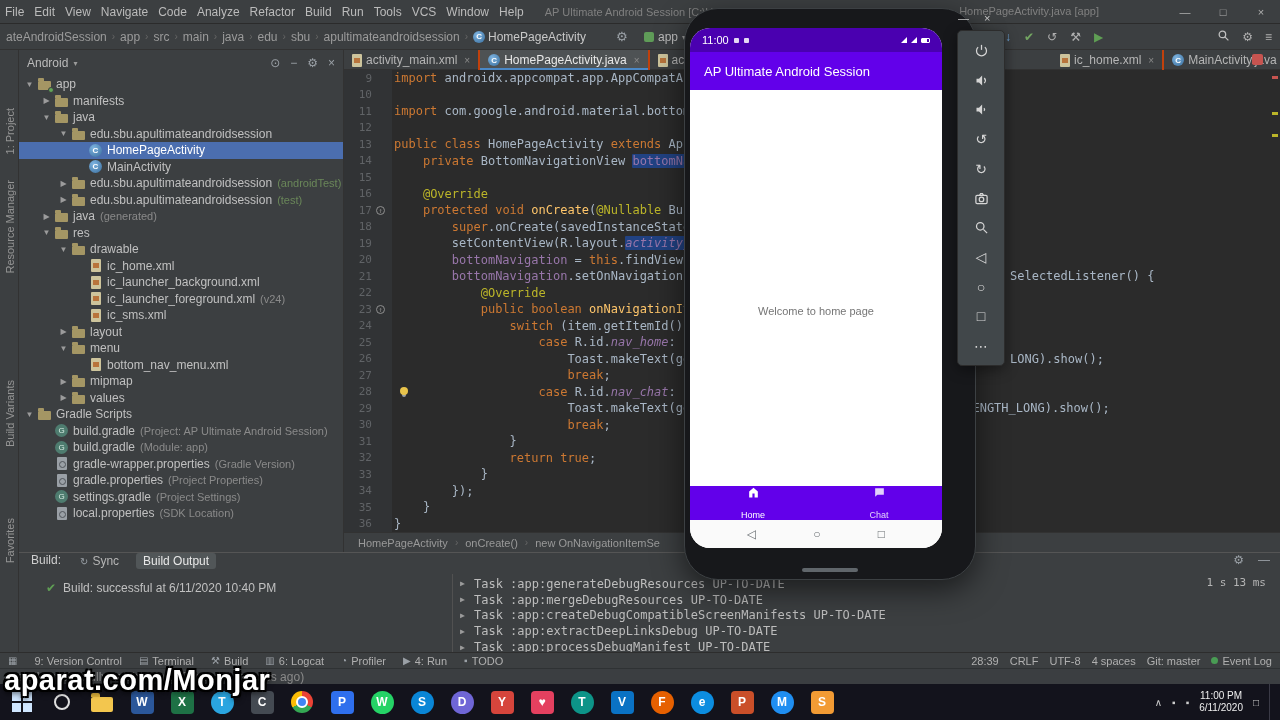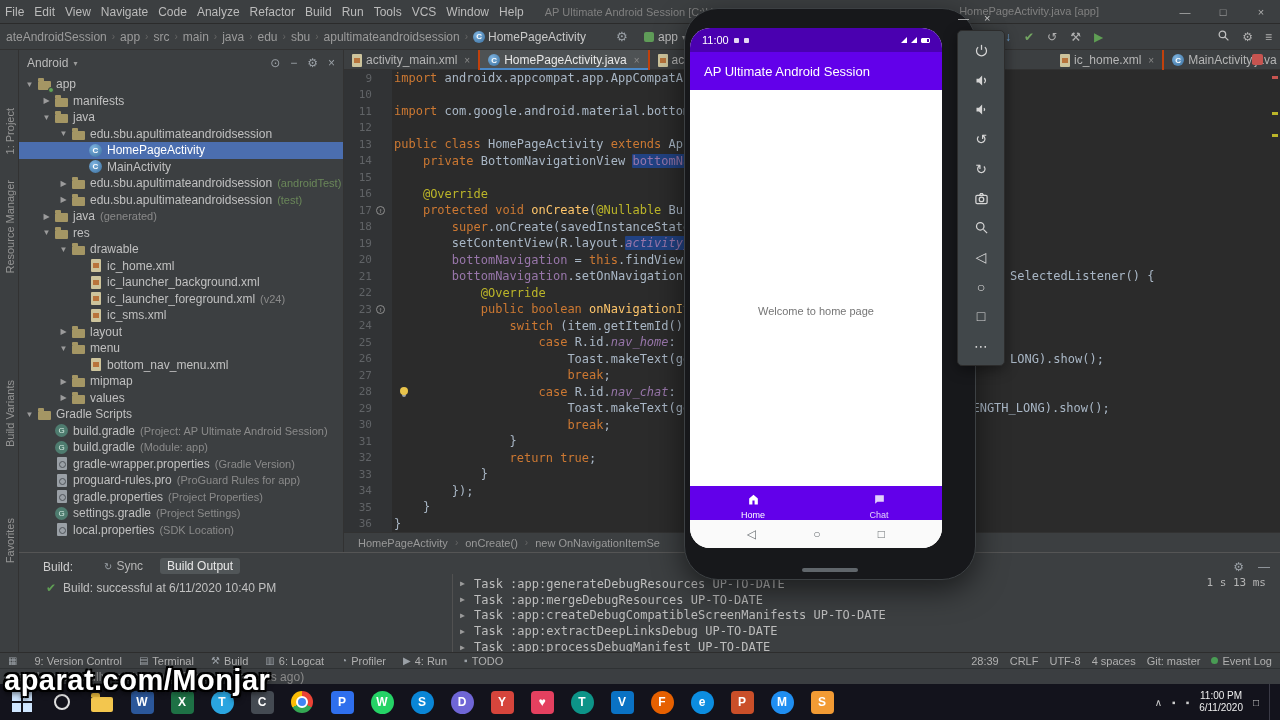--- a/index.html
+++ b/index.html
@@ -64,21 +64,21 @@
 .oicon{width:9px;height:9px;border:1px solid #8f8f8f;border-radius:50%;color:#8f8f8f;font-size:7px;line-height:8px;text-align:center;display:block}
 .bulb{position:absolute;left:56px;top:3px;width:8px;height:8px;background:#e8c34b;border-radius:50%;box-shadow:0 4px 0 -2px #9aa0a6}
 .ct{white-space:pre;margin-left:5px}
 .kw{color:#cc7832}.pl{color:#a9b7c6}.ann{color:#bbb529}.fld{color:#9876aa}.mth{color:#ffc66b}.cst{color:#9876aa;font-style:italic}
 .hl{background:#214283;border-radius:1px}
 .frag{position:absolute;height:16.5px;display:flex;align-items:center;white-space:pre;color:#a9b7c6;font-family:"DejaVu Sans Mono",monospace;font-size:12px}
 .edbc{position:absolute;left:0;bottom:0;width:936px;height:20px;background:#3c3f41;border-top:1px solid #323232;display:flex;align-items:center;padding-left:14px;gap:4px;color:#999;font-size:11px}
 .etick{position:absolute;right:2px;width:6px;height:3px}
 
 .buildp{position:absolute;left:0;top:552px;width:1280px;height:100px;background:#3c3f41;border-top:1px solid #555;z-index:2}
-.bhead{height:21px;display:flex;align-items:flex-end;gap:24px;padding-left:10px;position:relative;color:#cfcfcf}
+.bhead{height:21px;display:flex;align-items:flex-start;gap:12px;padding-left:10px;position:relative;color:#cfcfcf}
 .btab{padding:1px 7px;border-radius:3px;color:#b5b5b5;display:flex;gap:4px;align-items:center;font-size:12px}
 .btab.act{background:#515658;color:#e8e8e8}
 .bhico{position:absolute;right:10px;display:flex;gap:14px;color:#9aa0a6}
 .bbody{position:absolute;left:0;top:21px;right:0;bottom:0}
 .bstrip{position:absolute;left:9px;top:6px;display:flex;flex-direction:column;gap:12px;color:#9aa0a6;font-size:12px}
 .bstatus{position:absolute;left:46px;top:7px;display:flex;align-items:center;gap:7px;color:#c0c0c0}
 .chk{color:#5f9e54;font-size:12px}
 .vdiv{position:absolute;left:452px;top:0;bottom:0;width:1px;background:#515151}
 .console{position:absolute;left:460px;top:2px;right:10px;bottom:0;font-family:"DejaVu Sans Mono",monospace;font-size:12px;color:#bdbdbd;overflow:hidden}
 .cline{display:flex;align-items:center;height:15.8px;gap:6px}
@@ -114,21 +114,21 @@
 .pscreen{position:absolute;left:6px;top:20px;width:252px;height:520px;border-radius:20px;overflow:hidden;background:#fff;display:flex;flex-direction:column}
 .pstatus{height:24px;background:#4a00b0;color:#fff;display:flex;align-items:center;padding:0 12px;font-size:11px;gap:5px}
 .nicon{width:5px;height:5px;background:rgba(255,255,255,.85);border-radius:1px}
 .psti{margin-left:auto;display:flex;gap:4px;align-items:center}
 .tri{width:0;height:0;border-left:6px solid transparent;border-bottom:6px solid #fff}
 .batt{width:9px;height:5px;border:1px solid #fff;border-radius:1px;background:linear-gradient(90deg,#fff 70%,transparent 70%)}
 .pappbar{height:38px;background:#6200ea;color:#fff;display:flex;align-items:center;padding:0 14px;font-size:13px}
 .pcontent{flex:1;background:#fff;position:relative}
 .pwelcome{position:absolute;left:0;right:0;top:215px;text-align:center;color:#757575;font-size:11px}
 .pnav{height:34px;background:#6200ea;display:flex}
-.pni{flex:1;display:flex;flex-direction:column;align-items:center;justify-content:flex-end;gap:2px;color:#fff;font-size:9px}
+.pni{flex:1;display:flex;flex-direction:column;align-items:center;justify-content:space-between;gap:2px;color:#fff;font-size:9px}
 .pni.dim{color:rgba(255,255,255,.82)}
 .psys{height:28px;background:#fafafa;display:flex;align-items:center;justify-content:space-evenly;color:#6a6f73;font-size:12px}
 .pchin{position:absolute;left:50%;bottom:8px;transform:translateX(-50%);width:56px;height:4px;border-radius:2px;background:#60666b}
 .emctl{position:absolute;left:958px;top:12px;display:flex;gap:15px;color:#c6c6c6;font-size:11px;z-index:45}
 .emtb{position:absolute;left:957px;top:30px;width:48px;height:336px;background:#41474a;border:1px solid #2c2c2c;border-radius:5px;box-shadow:0 4px 14px rgba(0,0,0,.4);display:flex;flex-direction:column;align-items:center;justify-content:space-evenly;z-index:44;color:#d5d5d5}
 .emi{width:20px;height:20px;display:flex;align-items:center;justify-content:center;font-size:14px}
 
 .watermark{position:absolute;left:4px;top:664px;z-index:90;color:#fff;font-size:29px;font-weight:bold;letter-spacing:.5px;
 text-shadow:-2px -2px 0 #000,2px -2px 0 #000,-2px 2px 0 #000,2px 2px 0 #000,0 3px 6px #000}
 </style>
@@ -420,28 +420,20 @@
           <span class="tlab">build.gradle</span>
           <span class="tsfx ">(Module: app)</span>
         </div>
         <div class="trow " style="padding-left:21px">
           <span class="arr"></span>
           <span class="ticon">
             <span class="iprop"></span>
           </span>
           <span class="tlab">gradle-wrapper.properties</span>
           <span class="tsfx ">(Gradle Version)</span>
-        </div>
-        <div class="trow " style="padding-left:21px">
-          <span class="arr"></span>
-          <span class="ticon">
-            <span class="iprop"></span>
-          </span>
-          <span class="tlab">proguard-rules.pro</span>
-          <span class="tsfx ">(ProGuard Rules for app)</span>
         </div>
         <div class="trow " style="padding-left:21px">
           <span class="arr"></span>
           <span class="ticon">
             <span class="iprop"></span>
           </span>
           <span class="tlab">gradle.properties</span>
           <span class="tsfx ">(Project Properties)</span>
         </div>
         <div class="trow " style="padding-left:21px">

